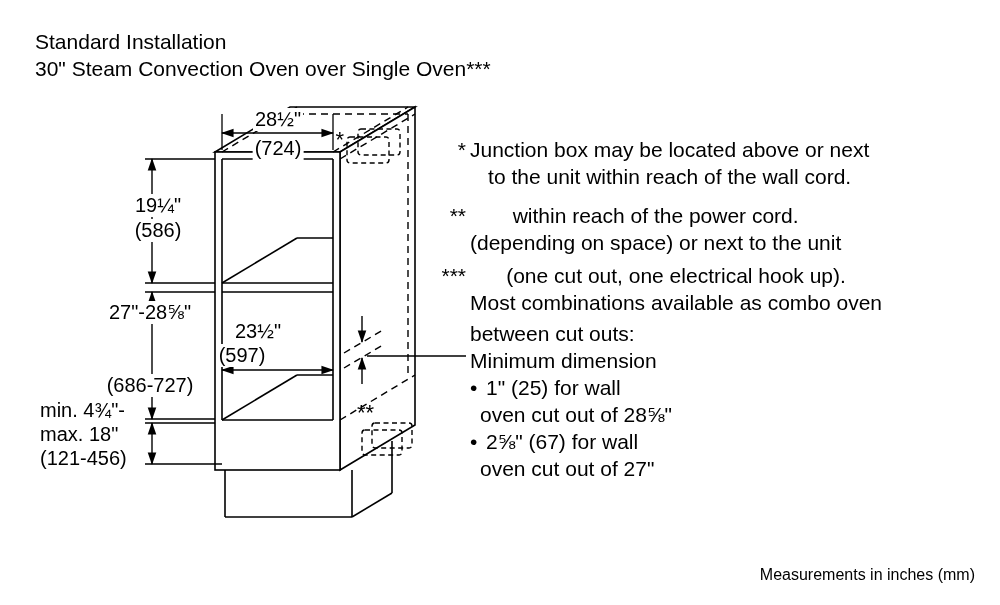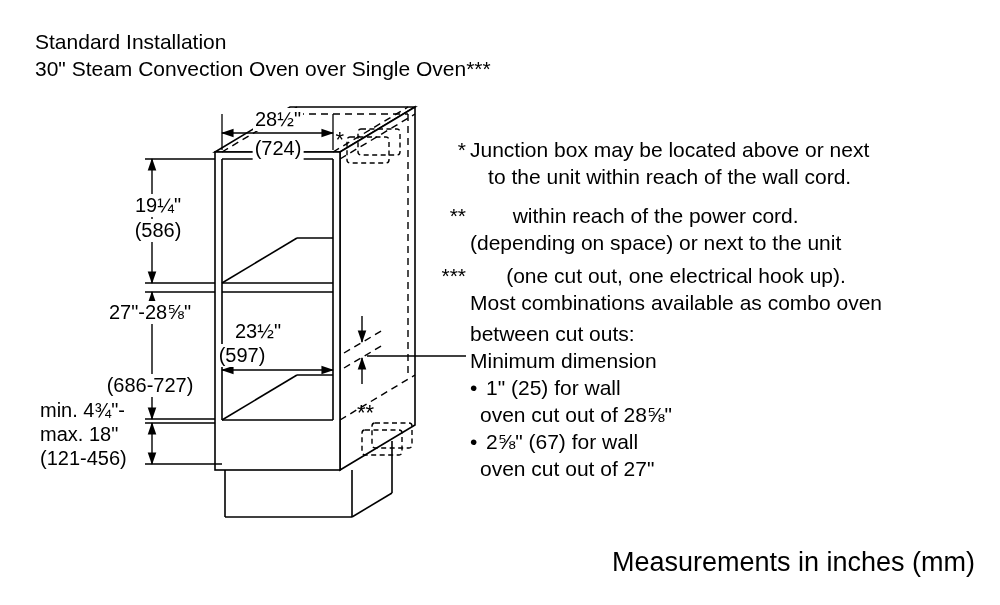--- a/index.html
+++ b/index.html
@@ -26,21 +26,21 @@
   .note-text { margin-left:4px;text-align:center; }
   .note-text div { white-space:nowrap; }
   .mb12 { margin-bottom:12px; } .mb6 { margin-bottom:6px; } .mb4 { margin-bottom:4px; }
 
   .callout { margin-left:30px; font-size:21px; line-height:27px; }
   .callout div { white-space:nowrap; }
   .bullet-row { display:flex; }
   .bullet-sym { width:16px; flex:none; }
   .bullet-line2 { margin-left:10px; }
 
-  .footer { position:absolute; right:25px; top:547px; font-size:27px; white-space:nowrap; }
+  .footer { position:absolute; right:25px; top:566px; font-size:16px; white-space:nowrap; }
 </style>
 </head>
 <body>
 
 <div id="screen">
 
   <div class="title-block">
     <div class="title-line">Standard Installation</div>
     <div class="title-line">30" Steam Convection Oven over Single Oven***</div>
   </div>

